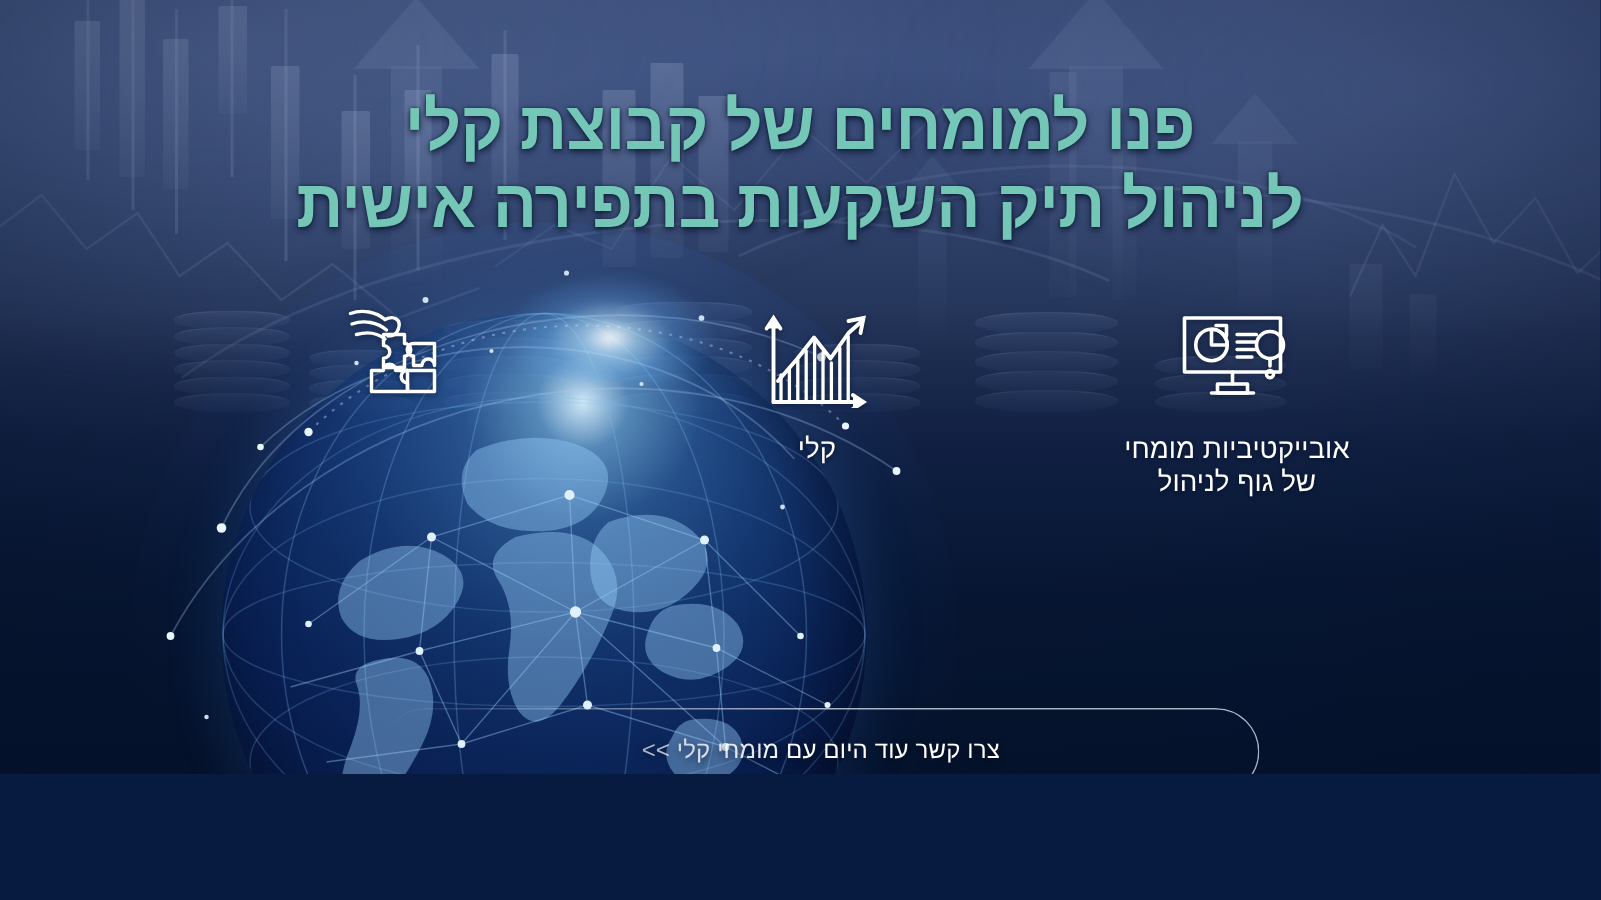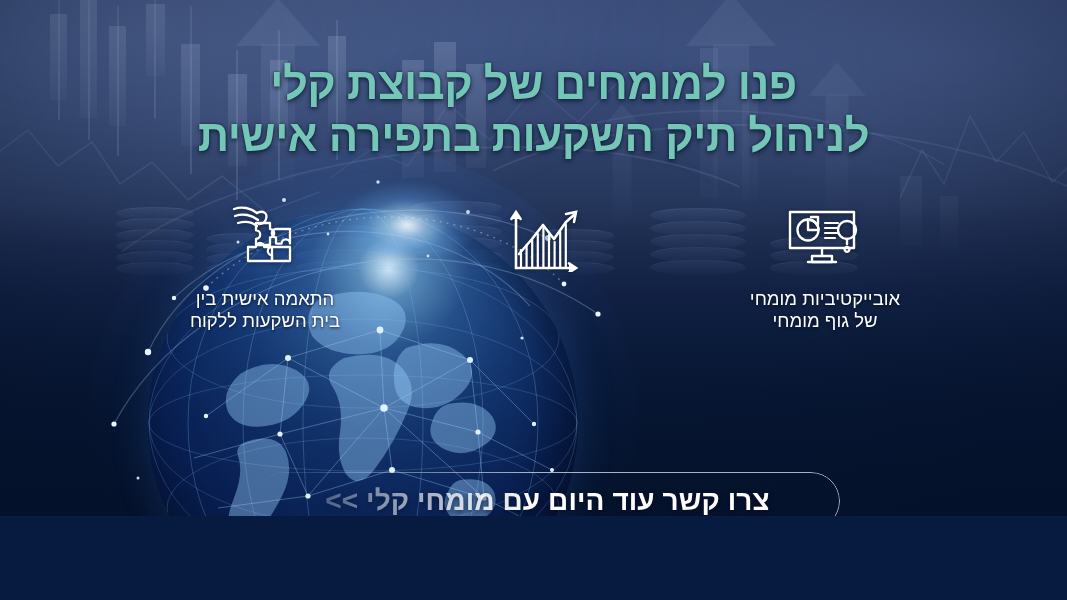--- a/index.html
+++ b/index.html
@@ -195,22 +195,22 @@
   .feature-label span { display:block; white-space:nowrap; }
 
   #cta {
     position:absolute;
     left:255px; top:472px;
     width:585px; height:58px;
     border:1.7px solid rgba(205,214,228,0.82);
     border-radius:32px;
     display:flex; align-items:center; justify-content:center;
     color:#ffffff;
-    font-size:28px;
-    font-weight:bold;
+    font-size:16px;
+    font-weight:normal;
     letter-spacing:.1px;
     text-shadow:0 2px 5px rgba(4,14,38,.9);
     -webkit-mask-image:linear-gradient(to left, #000 0%, #000 52%, rgba(0,0,0,.55) 76%, rgba(0,0,0,.10) 96%, rgba(0,0,0,0) 100%);
     mask-image:linear-gradient(to left, #000 0%, #000 52%, rgba(0,0,0,.55) 76%, rgba(0,0,0,.10) 96%, rgba(0,0,0,0) 100%);
     cursor:pointer;
   }
   #cta .cta-text {
     -webkit-mask-image:none; mask-image:none;
     white-space:nowrap;
   }
@@ -454,24 +454,20 @@
 
           <path d="M24 20 h14 a0 0 0 0 1 0 0 v6 a4.2 4.2 0 0 1 0 8.4 V42 H24 v-6.2 a4.2 4.2 0 0 0 0 -8.4 z"></path>
 
           <path d="M44 26 h14 v14.6 a4.2 4.2 0 0 0 -8.4 0 H44 v-6.2 a4.2 4.2 0 0 1 0 -8.4 z"></path>
 
           <path d="M16 44 h7.8 a4.2 4.2 0 0 1 8.4 0 H40 v14 H16 z"></path>
 
           <path d="M40 44 h18 v14 H40 v-5.8 a4.2 4.2 0 0 1 0 -8.4 z"></path>
         </svg>
       </div>
-      <div class="feature-label">
-        <span>התאמה אישית בין</span>
-        <span>בית השקעות ללקוח</span>
-      </div>
     </div>
 
     <div class="feature">
       <div class="feature-icon">
         <svg width="74" height="66" viewBox="0 0 74 66" fill="none" stroke="#ffffff" stroke-width="2.6" stroke-linecap="round" stroke-linejoin="round">
 
           <path d="M8 62 V8"></path>
           <path d="M3.4 13 L8 6 L12.6 13" fill="#ffffff" stroke-linejoin="miter"></path>
 
           <path d="M8 62 H66"></path>
@@ -487,20 +483,21 @@
             <path d="M46.6 62 V36"></path>
               <path d="M52.2 62 V26"></path>
               <path d="M57.8 62 V18"></path>
           </g>
 
           <path d="M11 48 L24 33 L35 19 L46 33 L58 16 L67 8"></path>
           <path d="M58 8 L68 6 L66 16" fill="none" stroke-linejoin="miter"></path>
         </svg>
       </div>
       <div class="feature-label">
+        <span>קלי</span>
       </div>
     </div>
 
     <div class="feature">
       <div class="feature-icon">
         <svg width="82" height="66" viewBox="0 0 82 66" fill="none" stroke="#ffffff" stroke-width="2.4" stroke-linecap="round" stroke-linejoin="round">
 
           <path d="M6 6 h64 v36 H6 z" rx="3"></path>
 
           <path d="M38 42 v8"></path>
@@ -518,21 +515,21 @@
               <path d="M41 32 h10"></path>
           </g>
 
           <circle cx="63" cy="24" r="9"></circle>
           <path d="M63 33 v5"></path>
           <path d="M63 41 a2.4 2.4 0 1 0 0.01 0"></path>
         </svg>
       </div>
       <div class="feature-label">
         <span>אובייקטיביות מומחי</span>
-        <span>של גוף מומחי</span>
+        <span>של גוף לניהול</span>
       </div>
     </div>
 
   </div>
 
   <div id="cta">
     <span class="cta-text">צרו קשר עוד היום עם מומחי קלי &gt;&gt;</span>
   </div>
 
 </div>

